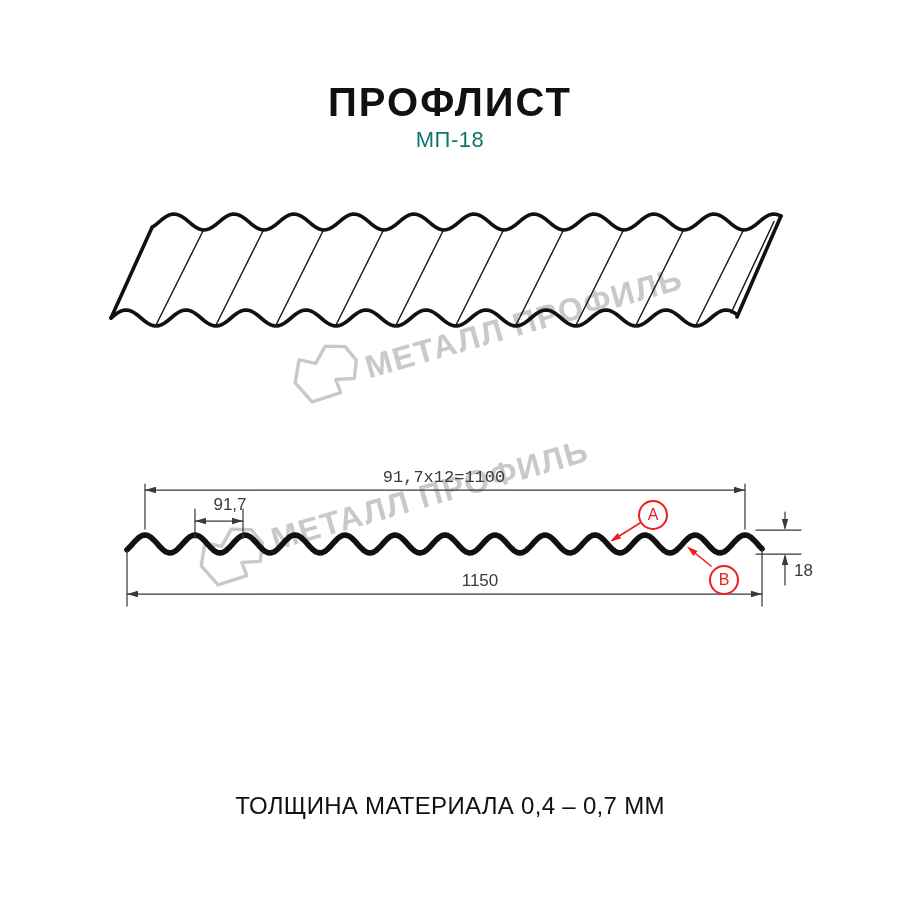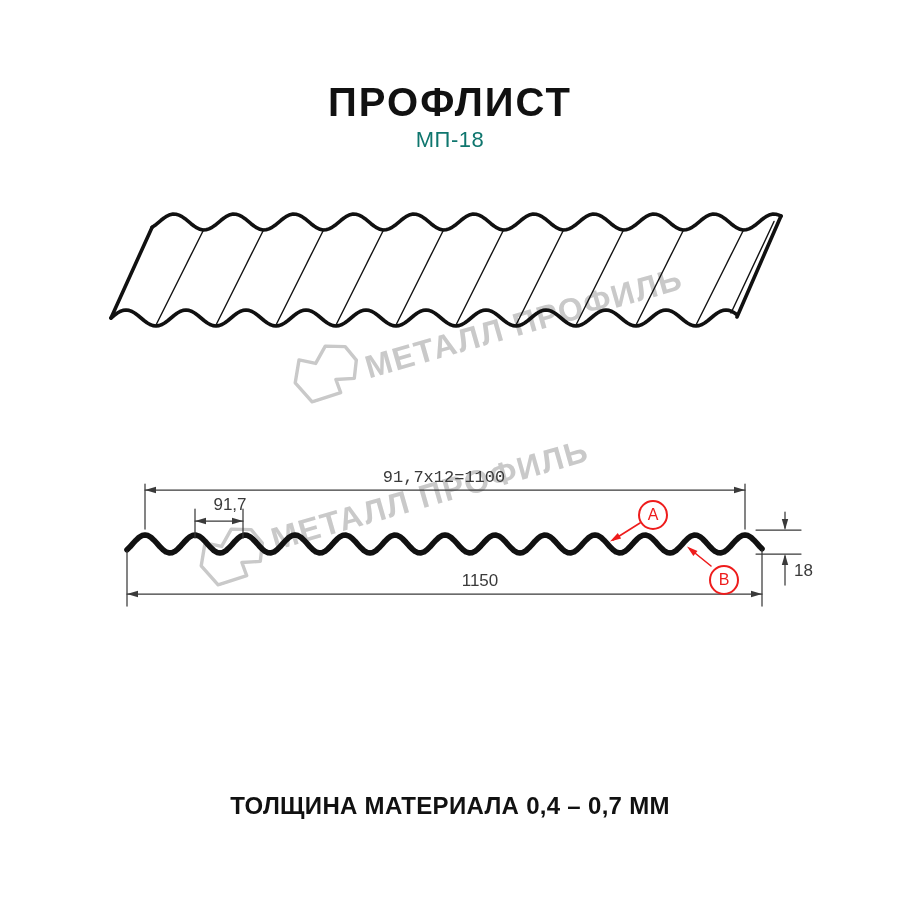--- a/index.html
+++ b/index.html
@@ -4,21 +4,21 @@
 <style>
   html,body{margin:0;padding:0}
   body{
     width:900px;height:900px;position:relative;overflow:hidden;
     background:#ffffff;font-family:"Liberation Sans",sans-serif;
   }
   .abs{position:absolute}
   .cx{transform:translateX(-50%)}
   .title{font-size:40px;font-weight:800;letter-spacing:2px;white-space:nowrap}
   .subtitle{font-size:22px;font-weight:500;letter-spacing:.5px;white-space:nowrap}
-  .footer{font-size:24px;font-weight:700;letter-spacing:.3px;white-space:nowrap}
+  .footer{font-size:24px;font-weight:400;letter-spacing:.3px;white-space:nowrap}
   .dim-label{font-size:17px;white-space:nowrap}
   .wm-logo{transform:rotate(-16deg)}
   .wm-logo polygon{fill:none;stroke:currentColor;stroke-width:3.4;stroke-linejoin:round}
   .wm-text{
     font-size:32px;font-weight:700;letter-spacing:1.5px;white-space:nowrap;
     line-height:32px;transform:rotate(-16deg);transform-origin:0 50%;
   }
   .callout{
     width:26px;height:26px;border:2.5px solid;border-radius:50%;
     display:flex;align-items:center;justify-content:center;

